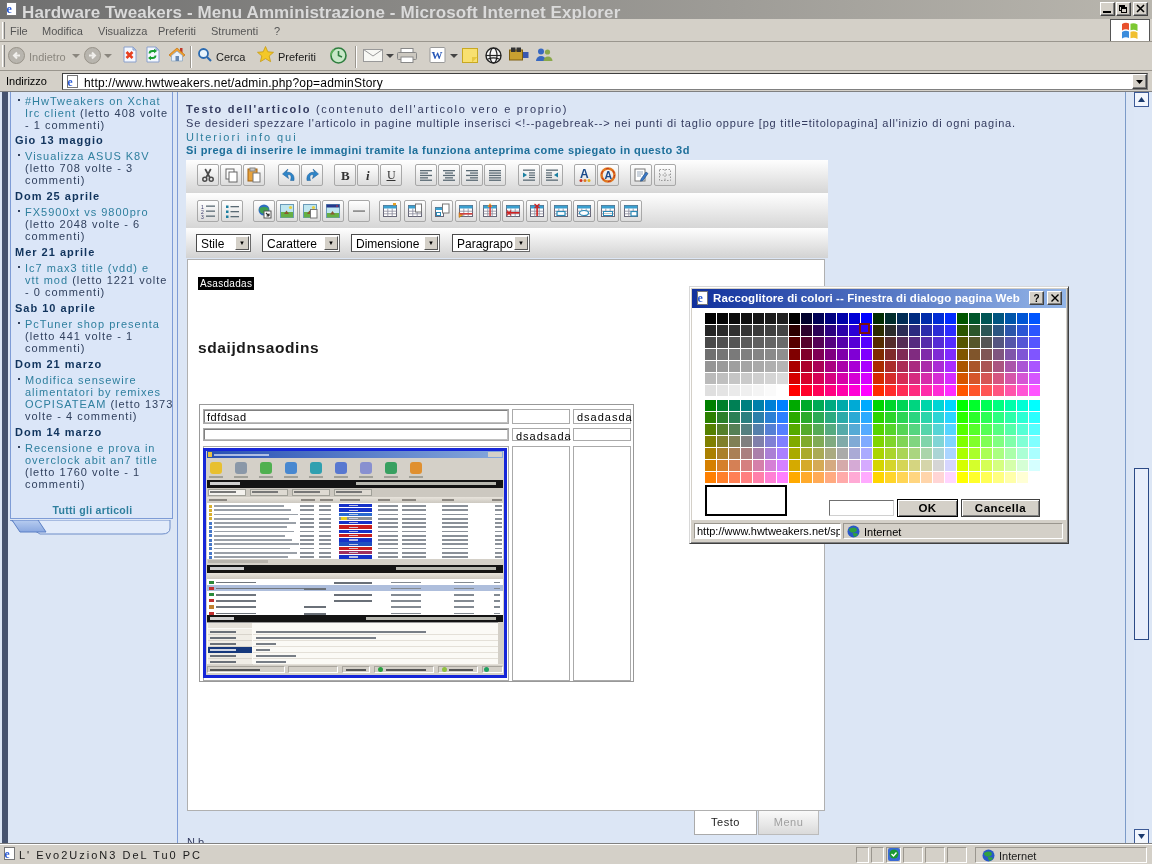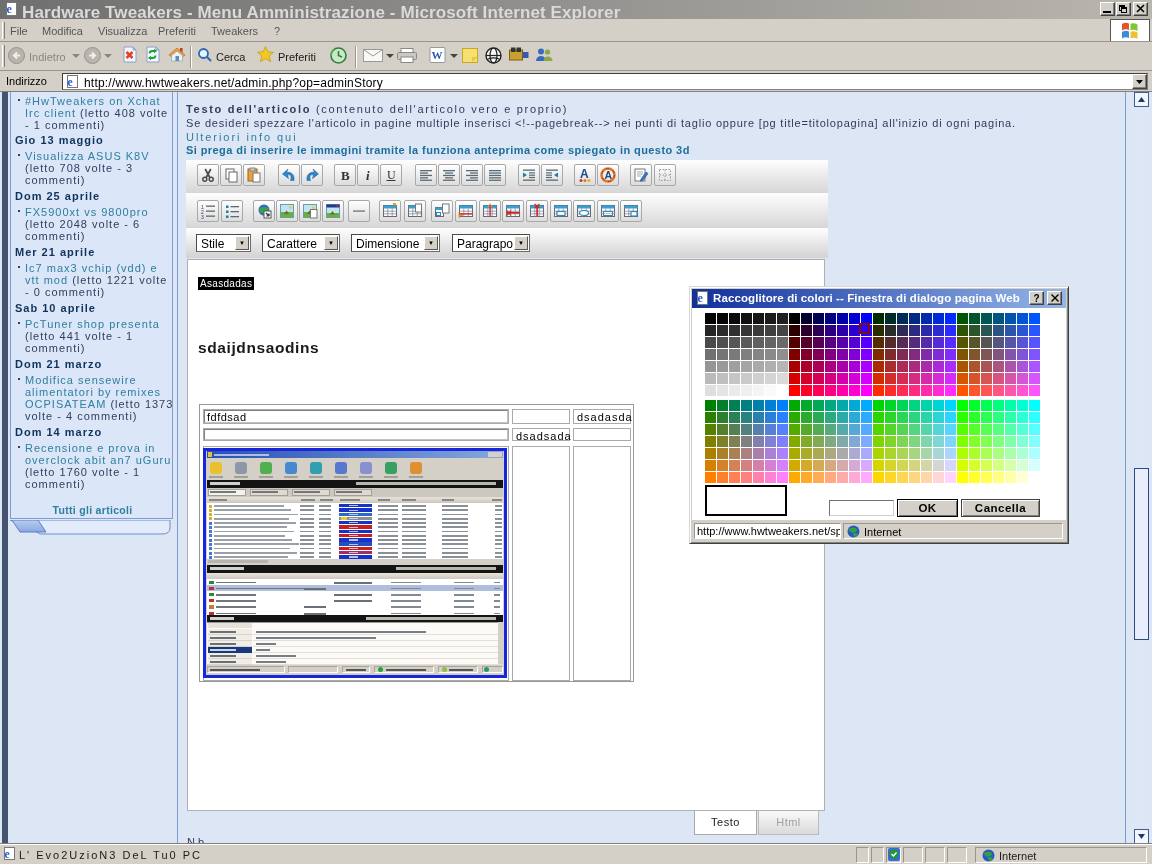--- a/index.html
+++ b/index.html
@@ -33,21 +33,21 @@
 <div class="abs" style="left:1121px;top:7px;width:6px;height:6px;border:1px solid #000;border-top-width:2px;background:#d4d0c8"></div>
 <svg class="abs" style="left:1136px;top:4px" width="9" height="9">
     <path d="M1 1 L8 8 M8 1 L1 8" stroke="#000" stroke-width="1.6"></path>
   </svg>
 <div class="abs" style="left:0;top:19px;width:1152px;height:23px;background:#d4d0c8"></div>
 <div class="abs" style="left:2px;top:22px;width:3px;height:17px;border-left:1px solid #fff;border-right:1px solid #808080"></div>
 <div class="mtxt" style="left:10px;top:25px">File</div>
 <div class="mtxt" style="left:42px;top:25px">Modifica</div>
 <div class="mtxt" style="left:98px;top:25px">Visualizza</div>
 <div class="mtxt" style="left:158px;top:25px">Preferiti</div>
-<div class="mtxt" style="left:211px;top:25px">Tweakers</div>
+<div class="mtxt" style="left:211px;top:25px">Strumenti</div>
 <div class="mtxt" style="left:274px;top:25px">?</div>
 <div class="abs" style="left:1110px;top:19px;width:40px;height:23px;background:#fff;border:1px solid #555"><svg width="38" height="21" viewBox="0 0 38 21">
       <g transform="translate(11,2)">
         <path d="M0 2 Q3.5 0 7 1.5 L7 8 Q3.5 6.5 0 8.5 Z" fill="#e8502c"></path>
         <path d="M8.5 1.8 Q12 0.5 15.5 2.5 L15.5 9 Q12 7 8.5 8.3 Z" fill="#7cc832"></path>
         <path d="M0 10 Q3.5 8 7 9.5 L7 16 Q3.5 14.5 0 16.5 Z" fill="#3c8cdc"></path>
         <path d="M8.5 9.8 Q12 8.5 15.5 10.5 L15.5 17 Q12 15 8.5 16.3 Z" fill="#f0c030"></path>
       </g>
     </svg></div>
 <div class="abs" style="left:0;top:41px;width:1152px;height:1px;background:#9a968e"></div>
@@ -184,38 +184,38 @@
     <div class="st sl" style="left:14px;top:58px">Visualizza ASUS K8V</div>
     <div class="st sd" style="left:14px;top:70px">(letto 708 volte - 3</div>
     <div class="st sd" style="left:14px;top:82px">commenti)</div>
     <div class="st sh" style="left:4px;top:98px">Dom 25 aprile</div>
     <div class="sbu" style="top:118px"></div>
     <div class="st sl" style="left:14px;top:114px">FX5900xt vs 9800pro</div>
     <div class="st sd" style="left:14px;top:126px">(letto 2048 volte - 6</div>
     <div class="st sd" style="left:14px;top:138px">commenti)</div>
     <div class="st sh" style="left:4px;top:154px">Mer 21 aprile</div>
     <div class="sbu" style="top:174px"></div>
-    <div class="st sl" style="left:14px;top:170px">Ic7 max3 vchip (vdd) e</div>
+    <div class="st sl" style="left:14px;top:170px">Ic7 max3 title (vdd) e</div>
     <div class="st sl" style="left:14px;top:182px">vtt mod <span class="sd">(letto 1221 volte</span></div>
     <div class="st sd" style="left:14px;top:194px">- 0 commenti)</div>
     <div class="st sh" style="left:4px;top:210px">Sab 10 aprile</div>
     <div class="sbu" style="top:230px"></div>
     <div class="st sl" style="left:14px;top:226px">PcTuner shop presenta</div>
     <div class="st sd" style="left:14px;top:238px">(letto 441 volte - 1</div>
     <div class="st sd" style="left:14px;top:250px">commenti)</div>
     <div class="st sh" style="left:4px;top:266px">Dom 21 marzo</div>
     <div class="sbu" style="top:286px"></div>
     <div class="st sl" style="left:14px;top:282px">Modifica sensewire</div>
     <div class="st sl" style="left:14px;top:294px">alimentatori by remixes</div>
     <div class="st sl" style="left:14px;top:306px">OCPISATEAM <span class="sd">(letto 1373</span></div>
     <div class="st sd" style="left:14px;top:318px">volte - 4 commenti)</div>
     <div class="st sh" style="left:4px;top:334px">Dom 14 marzo</div>
     <div class="sbu" style="top:354px"></div>
     <div class="st sl" style="left:14px;top:350px">Recensione e prova in</div>
-    <div class="st sl" style="left:14px;top:362px">overclock abit an7 uGuru</div>
+    <div class="st sl" style="left:14px;top:362px">overclock abit an7 title</div>
     <div class="st sd" style="left:14px;top:374px">(letto 1760 volte - 1</div>
     <div class="st sd" style="left:14px;top:386px">commenti)</div>
     <div class="st sl" style="left:0;top:412px;width:163px;text-align:center;font-weight:bold;font-size:10.5px;letter-spacing:0.3px">Tutti gli articoli</div>
 </div>
 <svg class="abs" style="left:8px;top:520px" width="166" height="20" viewBox="0 0 166 20">
     <path d="M2 0 L162 0 L162 8 Q162 14 154 14 L32 14 L22 8 Z" fill="#e2ebfa" stroke="#6c8cc8" stroke-width="1"></path>
     <path d="M4 0 L30 0 L38 12 L12 12 Z" fill="url(#g1)" stroke="#5b7fc4"></path>
     <defs>
       <linearGradient id="g1" x1="0" y1="0" x2="0" y2="1">
         <stop offset="0" stop-color="#b8cdf0"></stop>
@@ -813,21 +813,21 @@
     <div style="position:absolute;left:276px;top:215px;width:21px;height:7px;border:1px solid #a8a49c;border-right-color:#fff;border-bottom-color:#fff;background:#d4d0c8"></div>
     <div style="position:absolute;left:4px;top:218px;width:50px;height:2px;background:#555"></div>
     <div style="position:absolute;left:140px;top:218px;width:20px;height:2px;background:#555"></div>
     <div style="position:absolute;left:172px;top:216px;width:5px;height:5px;border-radius:50%;background:#2aa040"></div>
     <div style="position:absolute;left:180px;top:218px;width:40px;height:2px;background:#555"></div>
     <div style="position:absolute;left:236px;top:216px;width:5px;height:5px;border-radius:50%;background:#90c040"></div>
     <div style="position:absolute;left:243px;top:218px;width:24px;height:2px;background:#555"></div>
     <div style="position:absolute;left:278px;top:216px;width:5px;height:5px;border-radius:50%;background:#20a060"></div>
   </div>
 <div class="abs" style="left:694px;top:811px;width:63px;height:24px;background:#fff;border:1px solid #aaa;border-top:none;font-size:11px;color:#222;text-align:center;line-height:22px;letter-spacing:0.5px">Testo</div>
-<div class="abs" style="left:758px;top:811px;width:61px;height:24px;background:linear-gradient(#fafafa,#dadada);border:1px solid #bbb;border-top:none;font-size:11px;color:#a0a0a0;text-align:center;line-height:22px;letter-spacing:0.5px">Html</div>
+<div class="abs" style="left:758px;top:811px;width:61px;height:24px;background:linear-gradient(#fafafa,#dadada);border:1px solid #bbb;border-top:none;font-size:11px;color:#a0a0a0;text-align:center;line-height:22px;letter-spacing:0.5px">Menu</div>
 <div class="abs" style="left:187px;top:836px;font-size:11px;color:#333a5e">N.b.</div>
 <div class="abs" style="left:689px;top:286px;width:380px;height:258px;background:#d4d0c8;border:1px solid #404040;border-top-color:#d8d8d8;border-left-color:#d8d8d8;box-shadow:inset 1px 1px 0 #fff,inset -1px -1px 0 #808080"></div>
 <div class="abs" style="left:692px;top:289px;width:374px;height:19px;background:linear-gradient(90deg,#10309c,#94b6e8)"></div>
 <svg class="abs" style="left:695px;top:291px" width="14" height="14">
     <rect x="2.5" y="0.5" width="10" height="13" fill="#fff" stroke="#777"></rect>
     <text x="2.5" y="11" font-size="12" font-weight="bold" fill="#2a5ad4" font-family="Liberation Serif">e</text>
   </svg>
 <div class="abs" style="left:713px;top:292px;font-size:11.5px;font-weight:bold;color:#fff;letter-spacing:0.1px">Raccoglitore di colori -- Finestra di dialogo pagina Web</div>
 <div class="tbtn" style="left:1029px;top:291px;width:15px;height:14px;text-align:center;font-size:10px;font-weight:bold;line-height:13px">?</div>
 <div class="tbtn" style="left:1047px;top:291px;width:15px;height:14px"></div>

